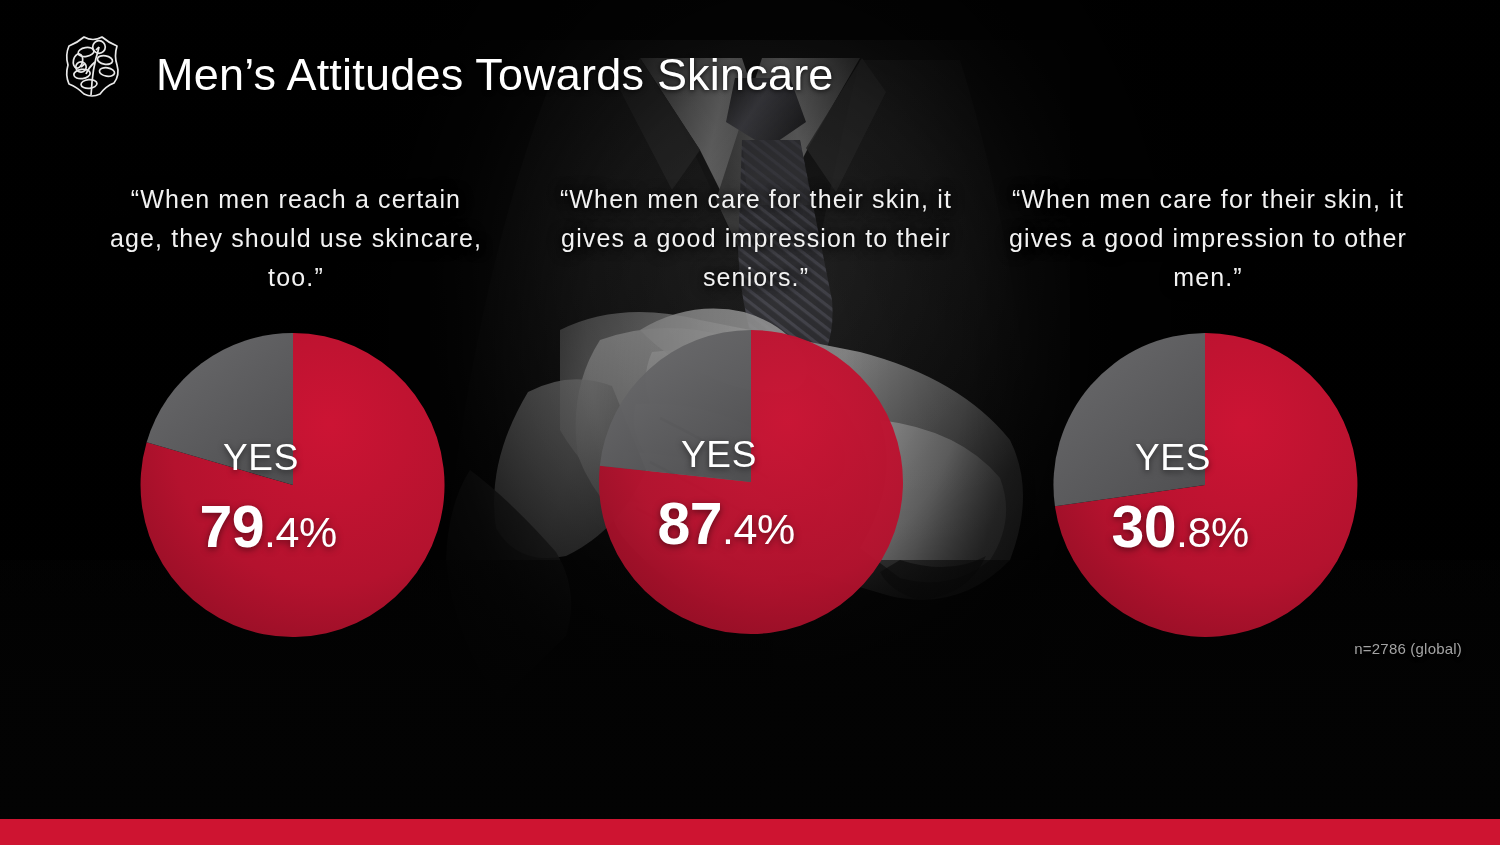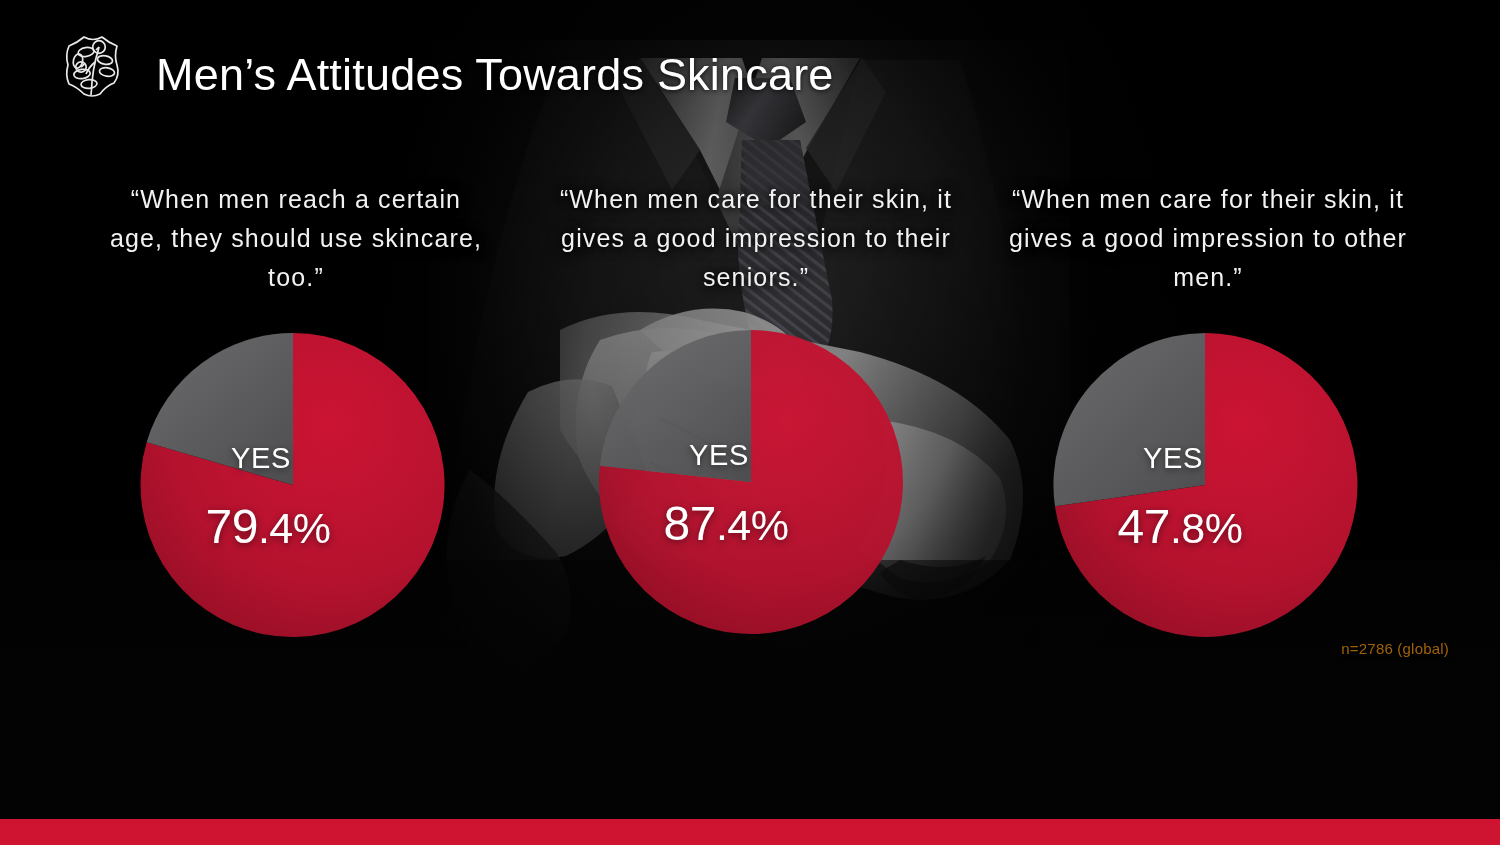--- a/index.html
+++ b/index.html
@@ -91,45 +91,45 @@
     pointer-events:none;
   }
   .pie-yes {
     position:absolute;
     width:100%;
     text-align:center;
     top:112px;
     left:58px;
     width:130px;
     color:#ffffff;
-    font-size:29px;
+    font-size:37px;
     line-height:32px;
     letter-spacing:0.6px;
     text-shadow:0 2px 6px rgba(0,0,0,0.55);
   }
   .pie-value {
     position:absolute;
     top:162px; left:0; width:260px;
     text-align:center;
     color:#ffffff;
     white-space:nowrap;
     text-shadow:0 2px 7px rgba(0,0,0,0.5);
   }
   .pie-value .big {
-    font-size:48px; line-height:70px; font-weight:400; letter-spacing:-0.5px;
+    font-size:59px; line-height:70px; font-weight:700; letter-spacing:-0.5px;
   }
   .pie-value .small {
     font-size:43px; line-height:70px; font-weight:400; letter-spacing:-0.5px;
   }
 
   
   #footnote {
-    position:absolute; right:51px; top:640px;
+    position:absolute; right:38px; top:640px;
     z-index:30;
-    color:#a16207;
+    color:#a3a3a3;
     font-size:15px;
     letter-spacing:0.2px;
     text-shadow:0 1px 4px rgba(0,0,0,0.9);
   }
 
   
   #bottom-bar {
     position:absolute; left:0; top:819px; width:1500px; height:26px;
     background:#ce1431;
     z-index:40;
@@ -333,21 +333,21 @@
         </linearGradient>
       </defs>
 
       <path d="M155 155 L155 3 A152 152 0 1 1 4.96 176.36 Z" fill="url(#redG3)"></path>
 
       <path d="M155 155 L4.96 176.36 A152 152 0 0 1 155 3 Z" fill="url(#grayG3)"></path>
     </svg>
     <div class="pie-labels">
       <div class="pie-yes">YES</div>
       <div class="pie-value">
-        <span class="big">47</span><span class="small">.8%</span>
+        <span class="big">30</span><span class="small">.8%</span>
       </div>
     </div>
   </div>
 
   <div id="footnote">n=2786 (global)</div>
 
   <div id="bottom-bar"></div>
 
 </div>
 

